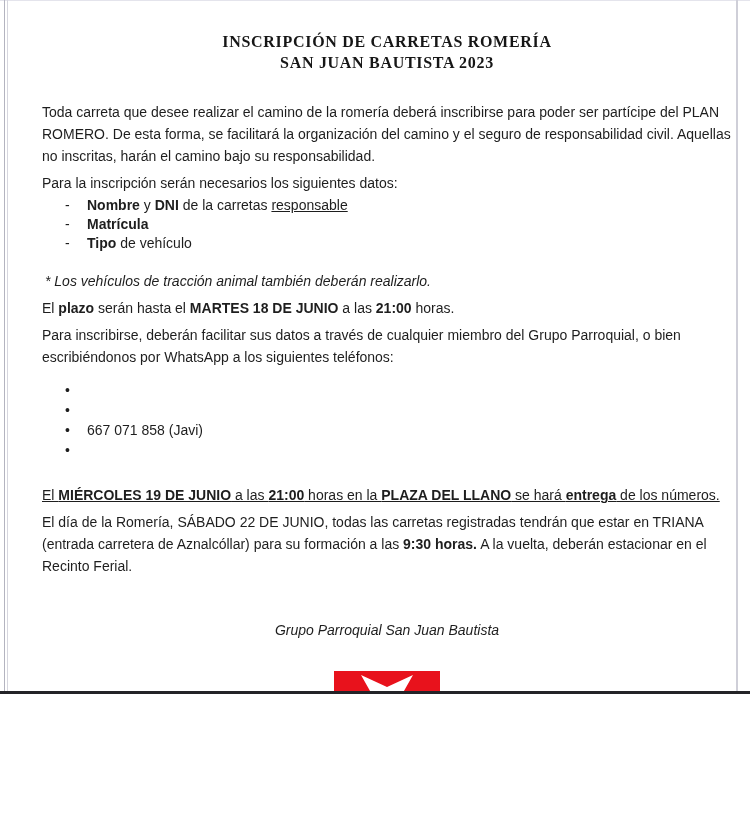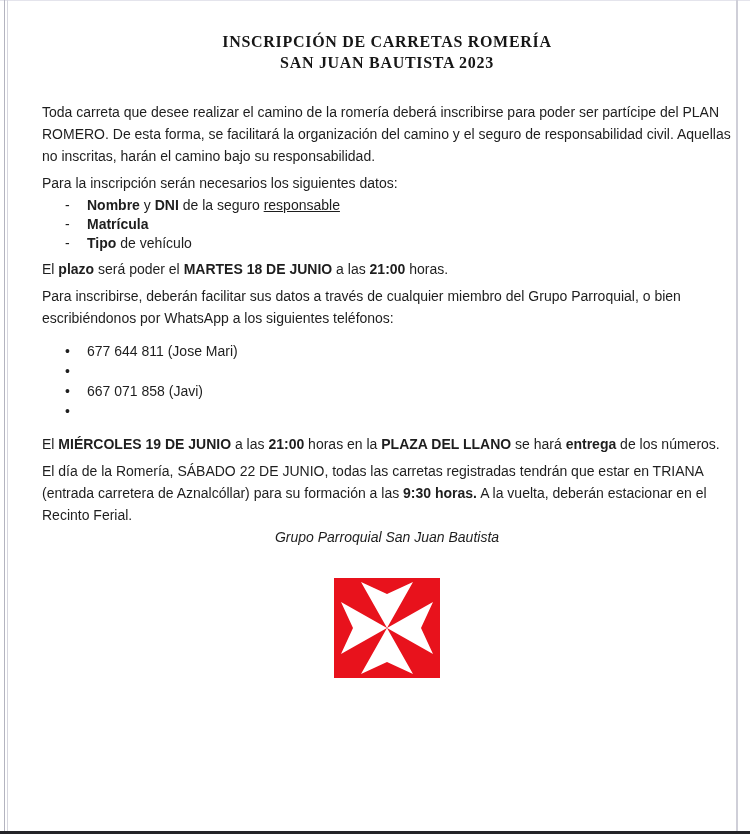--- a/index.html
+++ b/index.html
@@ -1,19 +1,19 @@
 <!DOCTYPE html>
 <html><head>
 <meta charset="utf-8">
 <style>
   html, body { margin: 0; padding: 0; background: #ffffff; }
   .page {
     position: relative;
     width: 750px;
-    height: 834px;
+    height: 694px;
     background: #ffffff;
     box-sizing: border-box;
     overflow: hidden;
     font-family: "Liberation Sans", sans-serif;
     font-size: 14px;
     line-height: 22px;
     color: #1e1e1e;
   }
   
   .edge { position: absolute; pointer-events: none; }
@@ -32,23 +32,23 @@
     font-weight: bold;
     font-size: 16px;
     line-height: 21px;
     letter-spacing: 0.7px;
     color: #161616;
   }
 
   main p { margin: 0; max-width: 690px; }
   .paragraph        { margin-top: 5px; }
   .first            { margin-top: 28px; }
-  .paragraph-nowrap { margin-top: 12px; white-space: nowrap; max-width: none; }
+  .paragraph-nowrap { margin-top: 24px; white-space: nowrap; max-width: none; text-decoration: underline; }
   .note             { margin-top: 17px; padding-left: 3px; }
-  .signature        { text-align: center; max-width: 690px; }
+  .signature        { margin-top: 42px; text-align: center; max-width: 690px; }
 
   ul.dash-list, ul.bullet-list {
     list-style: none;
     margin: 0;
     padding: 0;
   }
   ul.dash-list   { margin-top: 2px;  line-height: 19px; }
   ul.bullet-list { margin-top: 12px; line-height: 20px; }
   ul li { display: flex; padding-left: 23px; }
   ul li .marker { width: 22px; flex: 0 0 22px; }
@@ -81,37 +81,37 @@
       <div>INSCRIPCIÓN DE CARRETAS ROMERÍA</div>
       <div>SAN JUAN BAUTISTA 2023</div>
     </header>
 
     <main id="doc-blocks">
         <p class="paragraph first"><span class="">Toda carreta que desee realizar el camino de la romería deberá inscribirse para poder ser partícipe del PLAN ROMERO. De esta forma, se facilitará la organización del camino y el seguro de responsabilidad civil. Aquellas no inscritas, harán el camino bajo su responsabilidad.</span></p>
         <p class="paragraph"><span class="">Para la inscripción serán necesarios los siguientes datos:</span></p>
         <ul class="dash-list">
           <li>
             <span class="marker">-</span>
-            <span><span class="b">Nombre</span><span class=""> y </span><span class="b">DNI</span><span class=""> de la seguro </span><span class="u">responsable</span></span>
+            <span><span class="b">Nombre</span><span class=""> y </span><span class="b">DNI</span><span class=""> de la carretas </span><span class="u">responsable</span></span>
           </li>
           <li>
             <span class="marker">-</span>
             <span><span class="b">Matrícula</span></span>
           </li>
           <li>
             <span class="marker">-</span>
             <span><span class="b">Tipo</span><span class=""> de vehículo</span></span>
           </li>
         </ul>
-        <p class="paragraph"><span class="">El </span><span class="b">plazo</span><span class=""> será poder el </span><span class="b">MARTES 18 DE JUNIO</span><span class=""> a las </span><span class="b">21:00</span><span class=""> horas.</span></p>
+        <p class="note"><span class="i">* Los vehículos de tracción animal también deberán realizarlo.</span></p>
+        <p class="paragraph"><span class="">El </span><span class="b">plazo</span><span class=""> serán hasta el </span><span class="b">MARTES 18 DE JUNIO</span><span class=""> a las </span><span class="b">21:00</span><span class=""> horas.</span></p>
         <p class="paragraph"><span class="">Para inscribirse, deberán facilitar sus datos a través de cualquier miembro del Grupo Parroquial, o bien escribiéndonos por WhatsApp a los siguientes teléfonos:</span></p>
         <ul class="bullet-list">
           <li>
             <span class="marker">•</span>
-            <span><span class="">677 644 811 (Jose Mari)</span></span>
           </li>
           <li>
             <span class="marker">•</span>
           </li>
           <li>
             <span class="marker">•</span>
             <span><span class="">667 071 858 (Javi)</span></span>
           </li>
           <li>
             <span class="marker">•</span>

